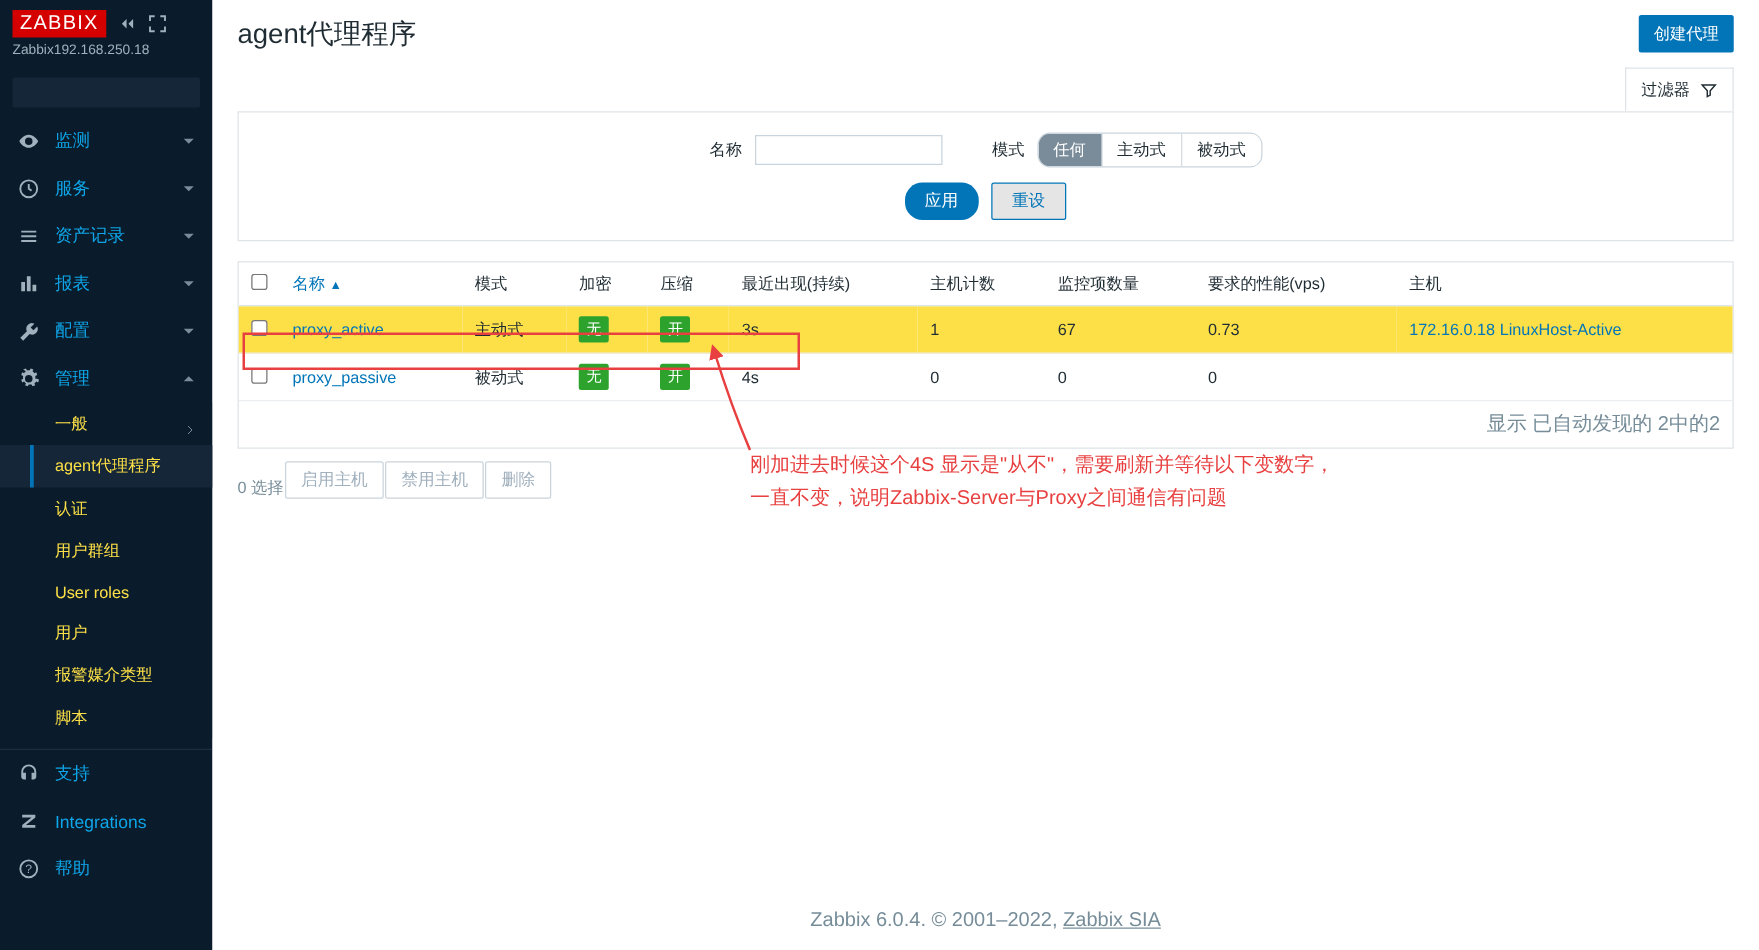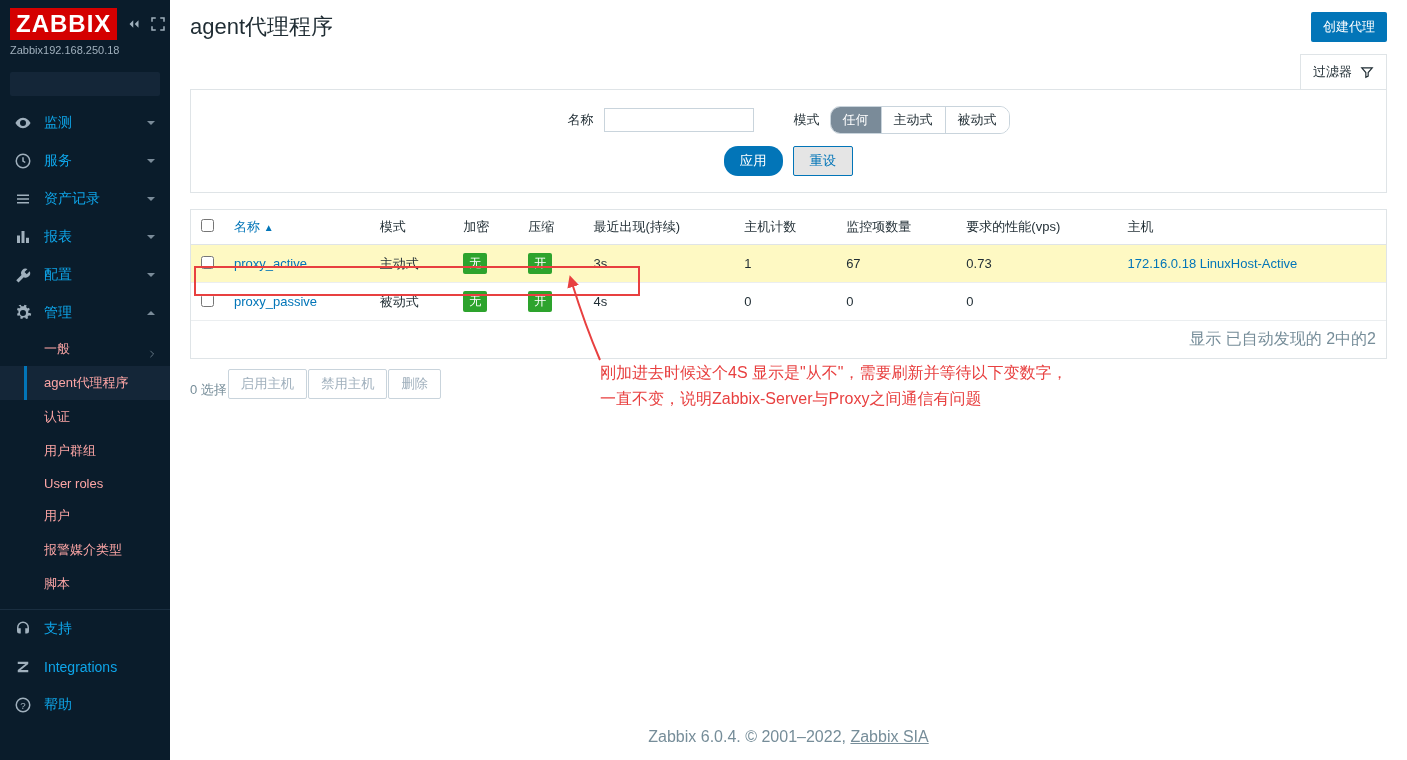--- a/index.html
+++ b/index.html
@@ -3,35 +3,35 @@
 <meta charset="utf-8">
 <style>
 * { box-sizing: border-box; margin: 0; padding: 0; }
 body { font-family: Arial, sans-serif; font-size: 13px; color: #1f2c33; background: #fff; overflow: hidden; }
 .layout { display: flex; width: 1407px; height: 760px; }
 
 
 .sidebar { width: 170px; background: #0a1c2b; color: #fff; display: flex; flex-direction: column; font-size: 14px; }
 .sidebar-header { padding: 8px 10px; }
 .logo { display: flex; align-items: center; gap: 8px; }
-.logo-box { background: #d40000; color: #fff; font-weight: bold; font-size: 24px; padding: 2px 6px; letter-spacing: 1px; }
+.logo-box { background: #d40000; color: #fff; font-weight: normal; font-size: 16px; padding: 2px 6px; letter-spacing: 1px; }
 .logo-icons { display: flex; gap: 6px; }
 .logo-icon { width: 18px; height: 18px; fill: #a0b0bd; cursor: pointer; }
 .server-info { font-size: 11px; color: #a0b0bd; margin-top: 4px; }
 .search-box { margin: 8px 10px; display: flex; align-items: center; background: #142638; border-radius: 2px; padding: 4px 6px; }
 .search-box input { flex: 1; background: transparent; border: none; color: #fff; outline: none; font-size: 13px; }
 .search-box svg { width: 16px; height: 16px; fill: #a0b0bd; }
 
 .nav { flex: 1; overflow-y: auto; }
 .nav-item { display: flex; align-items: center; padding: 10px 14px; cursor: pointer; color: #0ea5e9; }
 .nav-item svg.icon { width: 18px; height: 18px; fill: #a0b0bd; margin-right: 12px; }
 .nav-item .label { flex: 1; }
 .nav-item .chevron { width: 10px; height: 10px; fill: #7a8b99; }
 .nav-sub { background: #0a1c2b; }
-.nav-sub .nav-sub-item { display: flex; align-items: flex-end; padding: 8px 14px 8px 44px; cursor: pointer; color: #fca5a5; font-size: 13px; position: relative; }
+.nav-sub .nav-sub-item { display: flex; align-items: flex-end; padding: 8px 14px 8px 44px; cursor: pointer; color: #fde047; font-size: 13px; position: relative; }
 .nav-sub .nav-sub-item.active { background: #142638; }
 .nav-sub .nav-sub-item.active::before { content: ''; position: absolute; left: 24px; top: 0; bottom: 0; width: 3px; background: #0275b8; }
 .nav-sub .nav-sub-item .sub-chevron { margin-left: auto; width: 8px; height: 8px; fill: #7a8b99; }
 .nav-bottom { border-top: 1px solid #1a2e40; margin-top: 8px; }
 
 
 .main { flex: 1; display: flex; flex-direction: column; background: #fff; }
 .page-header { display: flex; align-items: center; padding: 12px 20px; }
 .page-title { font-size: 22px; color: #1f2c33; font-weight: normal; }
 .create-btn { margin-left: auto; background: #0275b8; color: #fff; border: none; padding: 6px 12px; border-radius: 2px; cursor: pointer; font-size: 13px; }
@@ -52,21 +52,21 @@
 .filter-actions { display: flex; justify-content: center; gap: 10px; }
 .btn-apply { background: #0275b8; color: #fff; border: none; padding: 6px 16px; border-radius: 14px; cursor: pointer; }
 .btn-reset { background: #e5e5e5; color: #0275b8; border: 1px solid #0275b8; padding: 5px 16px; border-radius: 2px; cursor: pointer; }
 
 .table-wrap { margin: 16px 20px 0; border: 1px solid #dfe4e7; background: #fff; position: relative; }
 table { width: 100%; border-collapse: collapse; }
 th { text-align: left; padding: 8px 10px; font-weight: normal; color: #1f2c33; border-bottom: 1px solid #dfe4e7; font-size: 13px; }
 th.sorted a { color: #0275b8; text-decoration: none; }
 th.sorted .arrow { color: #0275b8; font-size: 10px; }
 td { padding: 8px 10px; border-bottom: 1px solid #ebeef0; font-size: 13px; }
-tr.row.highlight { background: #fef9c3; }
+tr.row.highlight { background: #fde047; }
 td a.link { color: #0275b8; text-decoration: none; }
 .badge { display: inline-block; padding: 2px 6px; border-radius: 2px; color: #fff; font-size: 12px; background: #2da32d; }
 .check-cell { width: 28px; }
 .check-cell input { cursor: pointer; }
 
 .highlight-row-box { position: absolute; border: 2px solid #e84040; pointer-events: none; }
 
 .table-footer { display: flex; justify-content: flex-end; padding: 8px 10px; color: #768d99; font-size: 16px; text-align: center; }
 
 .bulk-actions { display: flex; align-items: flex-end; gap: 1px; padding: 10px 20px; }

